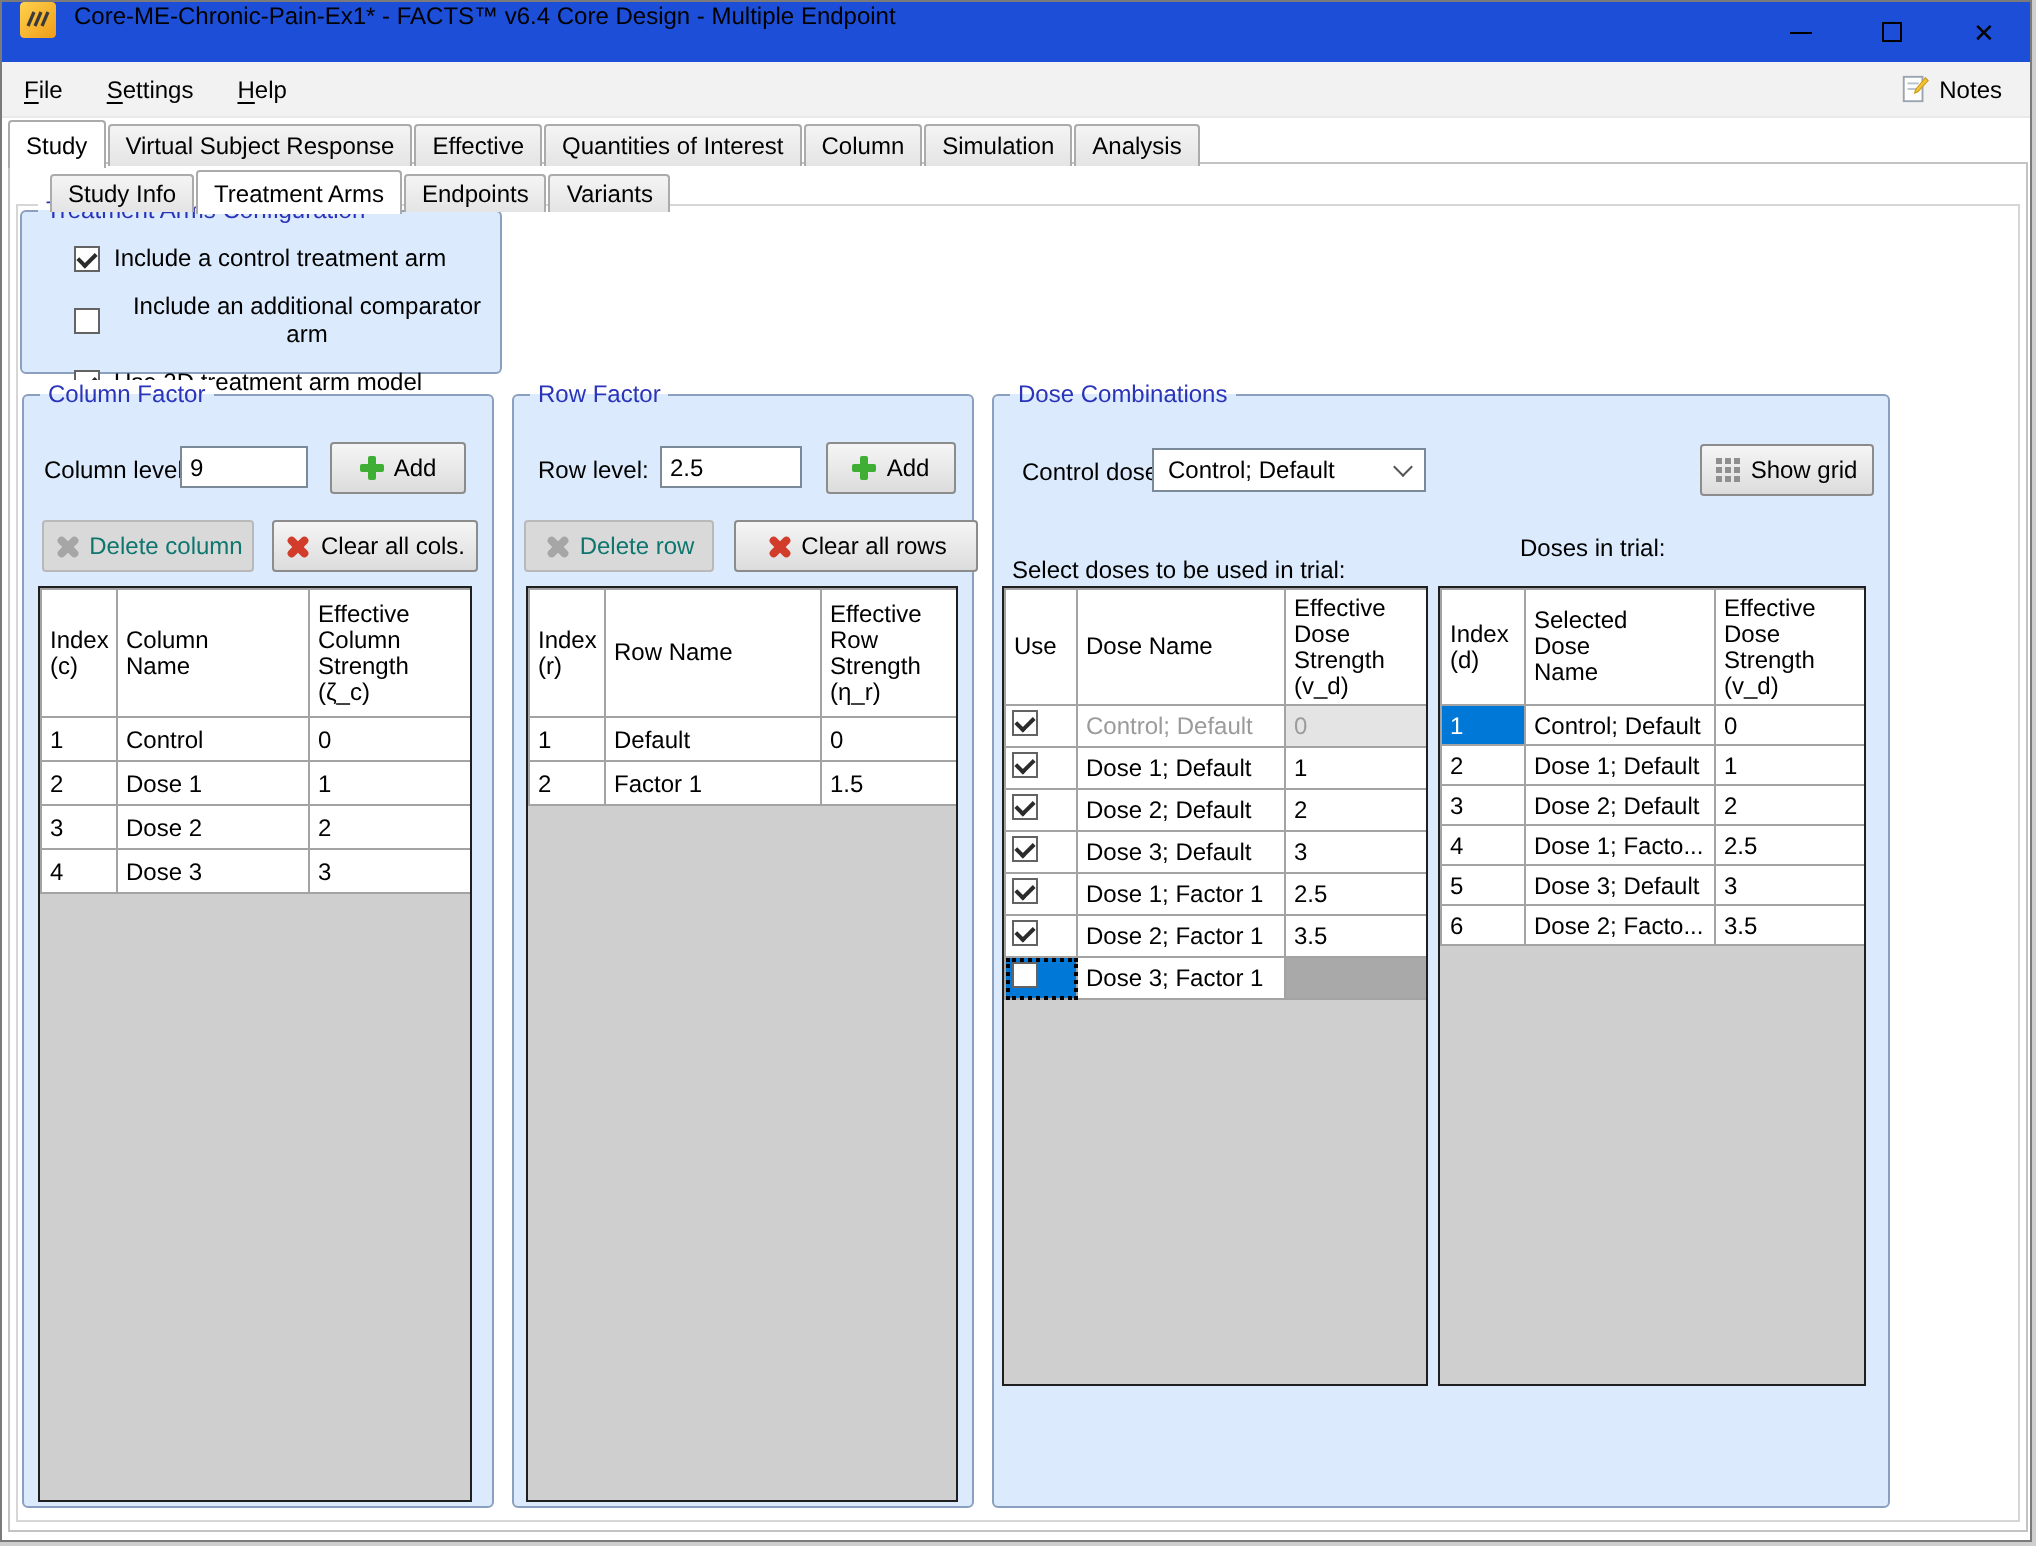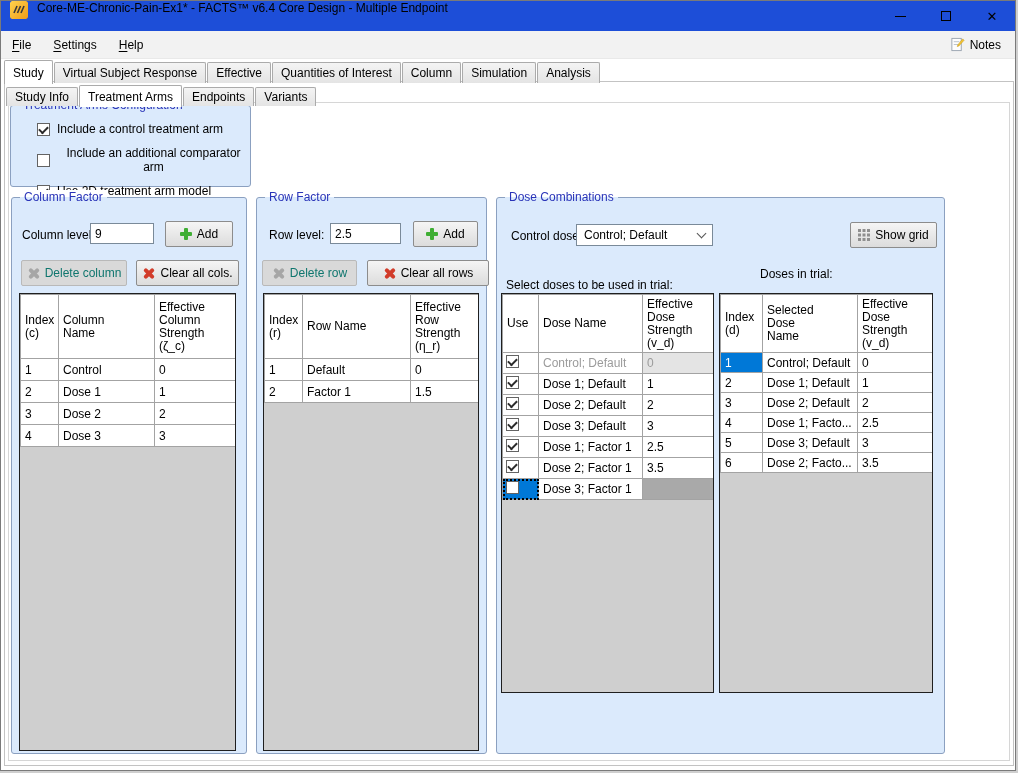--- a/index.html
+++ b/index.html
@@ -135,21 +135,21 @@
       <div class="tab">Virtual Subject Response</div>
       <div class="tab">Effective</div>
       <div class="tab">Quantities of Interest</div>
       <div class="tab">Column</div>
       <div class="tab">Simulation</div>
       <div class="tab">Analysis</div>
     </div>
 
   <div class="page1">
 
-    <div class="tabstrip sub" id="sub-tabs" style="position:absolute;left:1px;top:3px;justify-content:flex-end;">
+    <div class="tabstrip sub" id="sub-tabs" style="position:absolute;left:20px;top:3px;justify-content:flex-end;">
         <div class="tab">Study Info</div>
         <div class="tab selected">Treatment Arms</div>
         <div class="tab">Endpoints</div>
         <div class="tab">Variants</div>
       </div>
 
     <div class="page2">
 
       <div class="groupbox" style="left:1px;top:2px;width:241px;height:82px;text-align:center;">
         <span class="gb-title">Treatment Arms Configuration</span>

